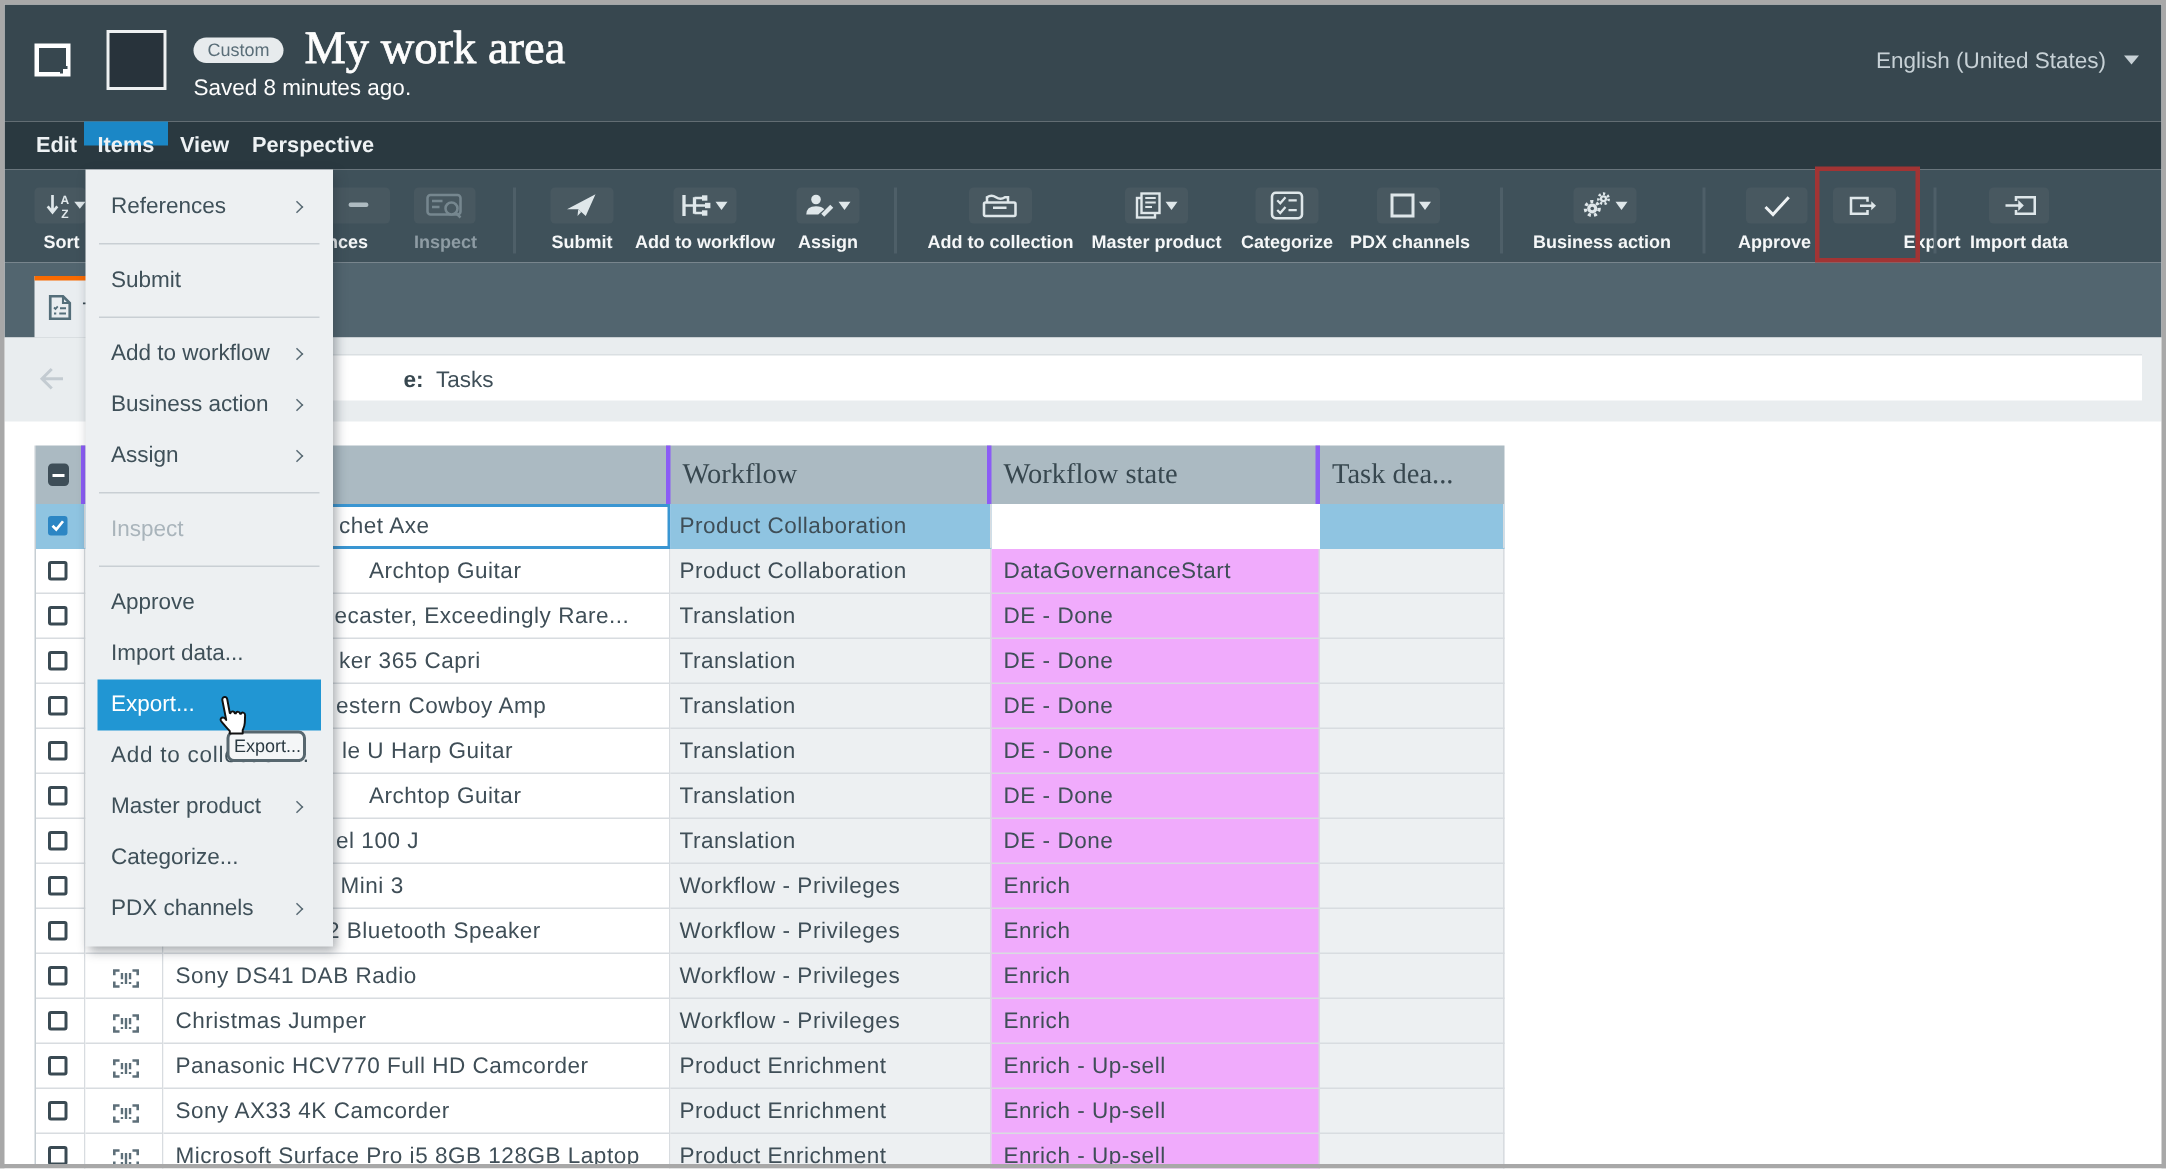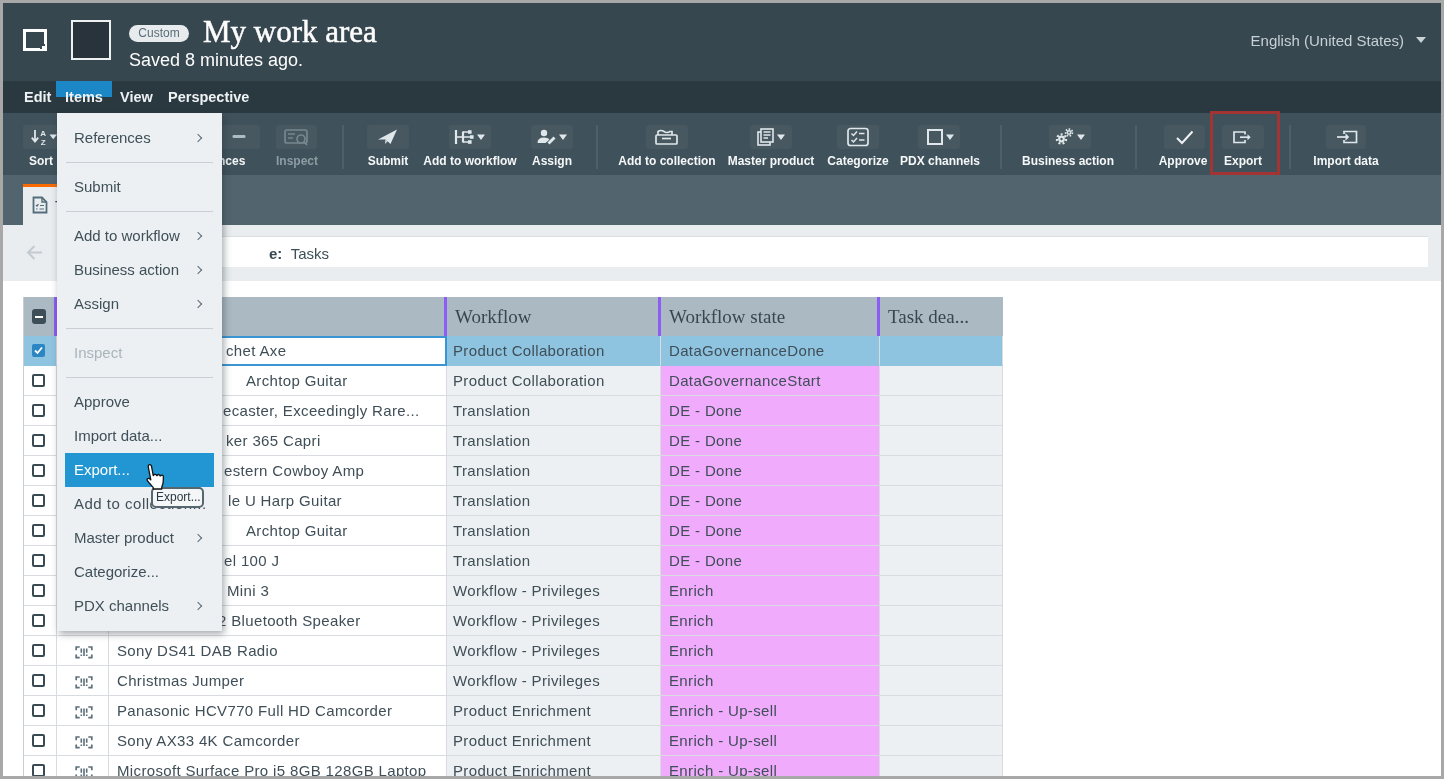--- a/index.html
+++ b/index.html
@@ -14,21 +14,21 @@
   #tband  { left:3px; top:175px; width:1438px; height:50px; background:#52656f; }
   #gband  { left:3px; top:225px; width:1438px; height:56px; background:#e9edef; }
   #wbar   { left:60px; top:236px; width:1368px; height:31px; background:#ffffff; border-top:1px solid #dadfe2; }
 
   
   #sqicon { left:20px; top:26px; width:24px; height:22px; border:3px solid #fff; }
   #sqdot  { right:-1px; bottom:-1px; width:5px; height:5px; background:#fff; border-left:2px solid #37474f; border-top:2px solid #37474f;}
   #thumb  { left:68px; top:17px; width:40px; height:40px; background:#28333b; border:2px solid #eef1f2; }
   #pill   { left:126px; top:22px; width:60px; height:17px; background:#e7ebed; border-radius:9px;
             font-size:12px; color:#5a6e78; text-align:center; line-height:17px; }
-  #saved  { left:126px; top:47px; font-size:18px; color:#fdfdfd; }
+  #saved  { left:126px; top:47px; font-size:15px; color:#fdfdfd; }
   #title  { left:200px; top:13px; font-family:"Liberation Serif", serif; font-size:31px; line-height:31px; color:#fdfdfd; -webkit-text-stroke:0.5px #fdfdfd; }
   #lang   { top:29px; right:37px; font-size:15px; color:#c7d1d6; }
   #langcaret { top:34px; right:15px; width:0; height:0; border-left:5px solid transparent; border-right:5px solid transparent; border-top:6.5px solid #c7d1d6; }
 
   
   .mitem { position:absolute; top:0; height:16px; line-height:32px; color:#eef2f4; font-size:14.5px; font-weight:bold; }
   #mi-items { left:53px; width:56px; background:#1b87c6; text-align:center; }
 
   
   .ibox { position:absolute; top:125px; height:24px; background:#485860; border-radius:3px; }
@@ -187,21 +187,21 @@
     <div class="tlbl" style="left:297px;color:#8e9ca4;">Inspect</div>
     <div class="tlbl" style="left:388px;">Submit</div>
     <div class="tlbl" style="left:470px;">Add to workflow</div>
     <div class="tlbl" style="left:552px;">Assign</div>
     <div class="tlbl" style="left:667px;">Add to collection</div>
     <div class="tlbl" style="left:771px;">Master product</div>
     <div class="tlbl" style="left:858px;">Categorize</div>
     <div class="tlbl" style="left:940px;">PDX channels</div>
     <div class="tlbl" style="left:1068px;">Business action</div>
     <div class="tlbl" style="left:1183px;">Approve</div>
-    <div class="tlbl" style="left:1243px;">Export</div>
+    <div class="tlbl" style="left:1288px;">Export</div>
     <div class="tlbl" style="left:1346px;">Import data</div>
     <div class="tsep" style="left:342px;"></div>
     <div class="tsep" style="left:596px;"></div>
     <div class="tsep" style="left:1000px;"></div>
     <div class="tsep" style="left:1135px;"></div>
     <div class="tsep" style="left:1289px;"></div>
   <div class="abs" id="tband">
     <div class="abs" id="tab">
     <svg style="position:absolute;left:9px;top:9px;" width="16" height="18" viewBox="0 0 16 18">
       <path d="M1.5 1.5 H10 L14.5 6 V16.5 H1.5 Z" stroke="#546e7a" stroke-width="1.8" fill="none"></path>
@@ -234,21 +234,20 @@
 <div class="cell c1">
       <div class="cb" style="background:#2c86c4;border-color:#2c86c4;">
         <svg width="9" height="9" style="position:absolute;left:0;top:0;">
           <path d="M1 4.5 L3.5 7 L8 1.5" stroke="#fff" stroke-width="1.8" fill="none"></path>
         </svg>
       </div>
     </div>
     <div class="cell c2"></div>
 <div class="cell c3" style="padding-left:115px;">chet Axe</div>
 <div class="cell c4">Product Collaboration</div>
-    <div class="cell c5">DataGovernanceDone</div>
     <div class="cell c6"></div>
   </div>
   <div class="row" style="top:366px;">
 <div class="cell c1">
       <div class="cb"></div>
     </div>
     <div class="cell c2"></div>
 <div class="cell c3" style="padding-left:137px;">Archtop Guitar</div>
 <div class="cell c4">Product Collaboration</div>
     <div class="cell c5">DataGovernanceStart</div>

